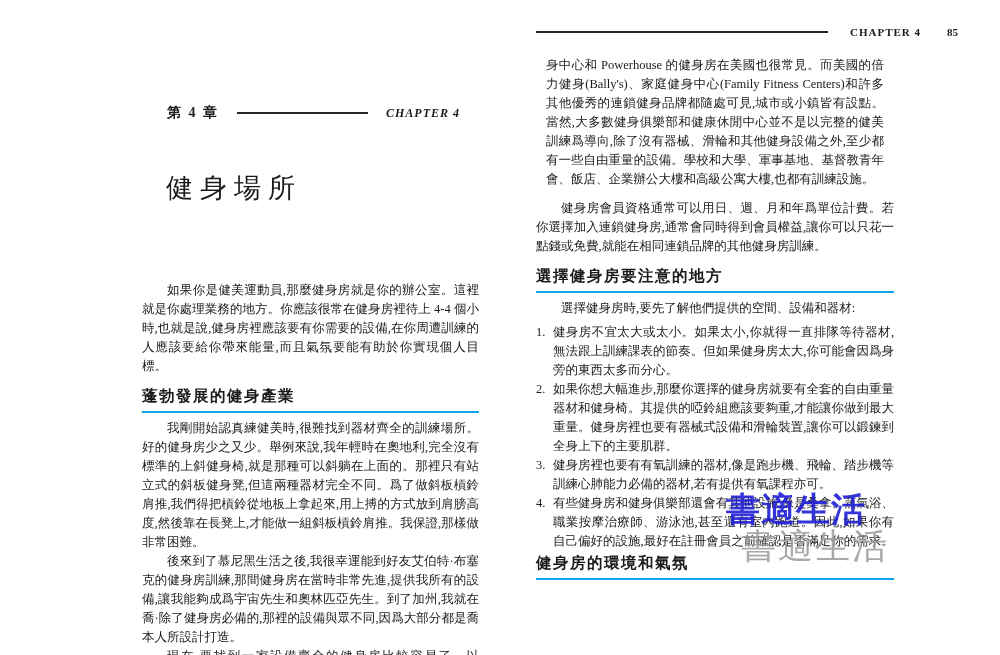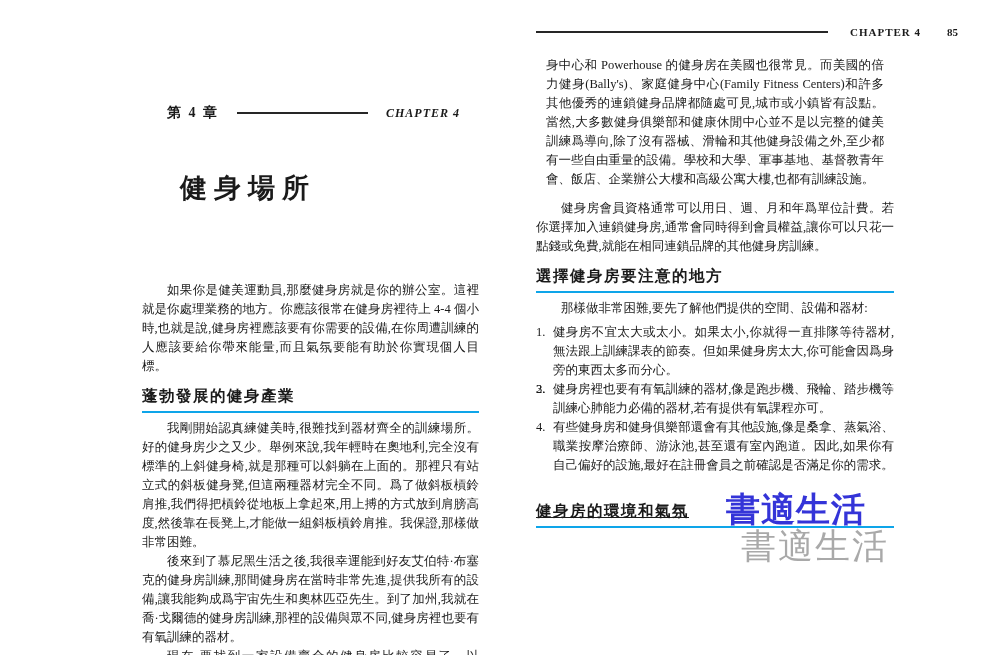--- a/index.html
+++ b/index.html
@@ -22,22 +22,22 @@
     font-size:14px; font-weight:bold; letter-spacing:2px; white-space:nowrap;
   }
   .header-rule{
     flex:1; height:2px; background:#262626; margin:0 10px;
   }
   .lp-chapter-en{
     font-size:12px; font-style:italic; font-weight:bold;
     letter-spacing:1px; white-space:nowrap;
   }
   .lp-title{
-    left:180px; top:170px;
-    font-size:27px; font-weight:bold; letter-spacing:7px;
+    left:166px; top:170px;
+    font-size:27px; font-weight:normal; letter-spacing:7px;
   }
   .body-col{
     width:337px; font-size:12.5px; line-height:19px;
     text-align:justify;
   }
   .lp-body{ left:142px; top:281px; }
   .rp-body{ left:536px; top:46px; width:358px; }
   p.para{ margin:0; text-indent:2em; }
   p.para-noindent{ margin:10px; text-indent:0; }
   h2.sec{
@@ -95,54 +95,55 @@
   <span class="lp-chapter-en">CHAPTER 4</span>
 </div>
 
 <div class="abs lp-title">健身場所</div>
 
 <div class="abs body-col lp-body">
   <p class="para">如果你是健美運動員,那麼健身房就是你的辦公室。這裡就是你處理業務的地方。你應該很常在健身房裡待上 4-4 個小時,也就是說,健身房裡應該要有你需要的設備,在你周遭訓練的人應該要給你帶來能量,而且氣氛要能有助於你實現個人目標。</p>
   <h2 class="sec">蓬勃發展的健身產業</h2>
   <div class="sec-gap"></div>
   <p class="para">我剛開始認真練健美時,很難找到器材齊全的訓練場所。好的健身房少之又少。舉例來說,我年輕時在奧地利,完全沒有標準的上斜健身椅,就是那種可以斜躺在上面的。那裡只有站立式的斜板健身凳,但這兩種器材完全不同。爲了做斜板槓鈴肩推,我們得把槓鈴從地板上拿起來,用上搏的方式放到肩膀高度,然後靠在長凳上,才能做一組斜板槓鈴肩推。我保證,那樣做非常困難。</p>
-  <p class="para">後來到了慕尼黑生活之後,我很幸運能到好友艾伯特·布塞克的健身房訓練,那間健身房在當時非常先進,提供我所有的設備,讓我能夠成爲宇宙先生和奧林匹亞先生。到了加州,我就在喬·戈爾德的健身房訓練,那裡的設備與眾不同,健身房裡也要有有氧訓練的器材。</p>
+  <p class="para">後來到了慕尼黑生活之後,我很幸運能到好友艾伯特·布塞克的健身房訓練,那間健身房在當時非常先進,提供我所有的設備,讓我能夠成爲宇宙先生和奧林匹亞先生。到了加州,我就在喬·除了健身房必備的,那裡的設備與眾不同,因爲大部分都是喬本人所設計打造。</p>
   <p class="para">現在,要找到一家設備齊全的健身房比較容易了。以 World Gym 爲例,這個連鎖健身品牌在美國和世界各地都有展店。金牌健</p>
 </div>
 
 <div class="abs rp-header">
   <span class="header-rule" style="margin-left:0;"></span>
   <span class="rp-chapter-en">CHAPTER 4</span>
   <span class="rp-page-num">85</span>
 </div>
 
 <div class="abs body-col rp-body">
   <p class="para-noindent">身中心和 Powerhouse 的健身房在美國也很常見。而美國的倍力健身(Bally's)、家庭健身中心(Family Fitness Centers)和許多其他優秀的連鎖健身品牌都隨處可見,城市或小鎮皆有設點。當然,大多數健身俱樂部和健康休閒中心並不是以完整的健美訓練爲導向,除了沒有器械、滑輪和其他健身設備之外,至少都有一些自由重量的設備。學校和大學、軍事基地、基督教青年會、飯店、企業辦公大樓和高級公寓大樓,也都有訓練設施。</p>
   <p class="para">健身房會員資格通常可以用日、週、月和年爲單位計費。若你選擇加入連鎖健身房,通常會同時得到會員權益,讓你可以只花一點錢或免費,就能在相同連鎖品牌的其他健身房訓練。</p>
 
   <h2 class="sec">選擇健身房要注意的地方</h2>
   <div class="sec-gap"></div>
-  <p class="para">那樣做非常困難,要先了解他們提供的空間、設備和器材:</p>
+  <p class="para">選擇健身房時,要先了解他們提供的空間、設備和器材:</p>
 
   <div class="num-list">
     <div class="num-item">
       <span class="num">1.</span>
       <span>健身房不宜太大或太小。如果太小,你就得一直排隊等待器材,無法跟上訓練課表的節奏。但如果健身房太大,你可能會因爲身旁的東西太多而分心。</span>
     </div>
     <div class="num-item">
       <span class="num">2.</span>
+      <span>如果你想大幅進步,那麼你選擇的健身房就要有全套的自由重量器材和健身椅。其提供的啞鈴組應該要夠重,才能讓你做到最大重量。健身房裡也要有器械式設備和滑輪裝置,讓你可以鍛鍊到全身上下的主要肌群。</span>
     </div>
     <div class="num-item">
       <span class="num">3.</span>
       <span>健身房裡也要有有氧訓練的器材,像是跑步機、飛輪、踏步機等訓練心肺能力必備的器材,若有提供有氧課程亦可。</span>
     </div>
     <div class="num-item">
       <span class="num">4.</span>
       <span>有些健身房和健身俱樂部還會有其他設施,像是桑拿、蒸氣浴、職業按摩治療師、游泳池,甚至還有室內跑道。因此,如果你有自己偏好的設施,最好在註冊會員之前確認是否滿足你的需求。</span>
     </div>
   </div>
 
-  <h2 class="sec" style="margin-top:26px;text-decoration:underline;">健身房的環境和氣氛</h2>
+  <h2 class="sec" style="margin-top:2px;">健身房的環境和氣氛</h2>
   <div class="sec-gap"></div>
 </div>
 
 <div class="abs wm wm-blue" style="color: rgb(31, 31, 212);">書適生活</div>
 <div class="abs wm wm-gray" style="color: rgb(155, 155, 155);">書適生活</div>
 
 </body></html>

